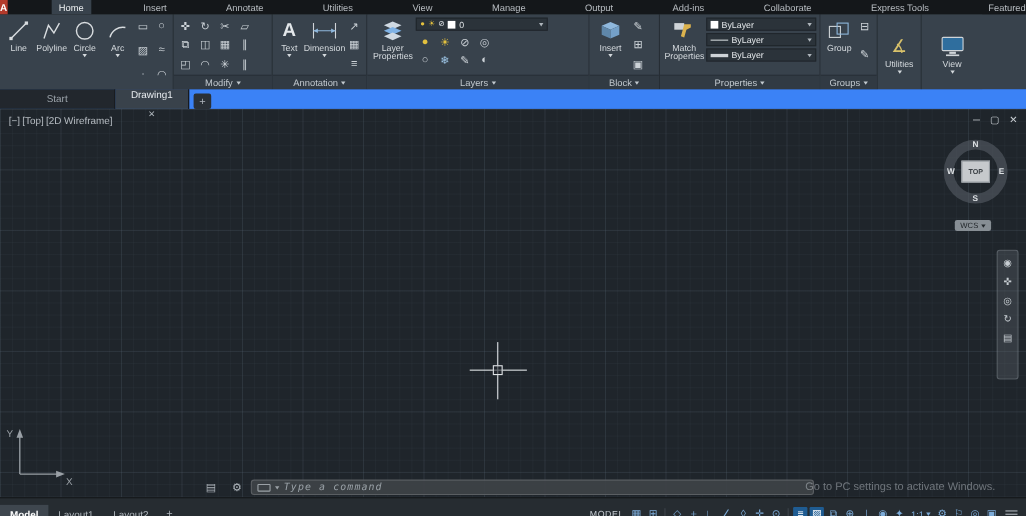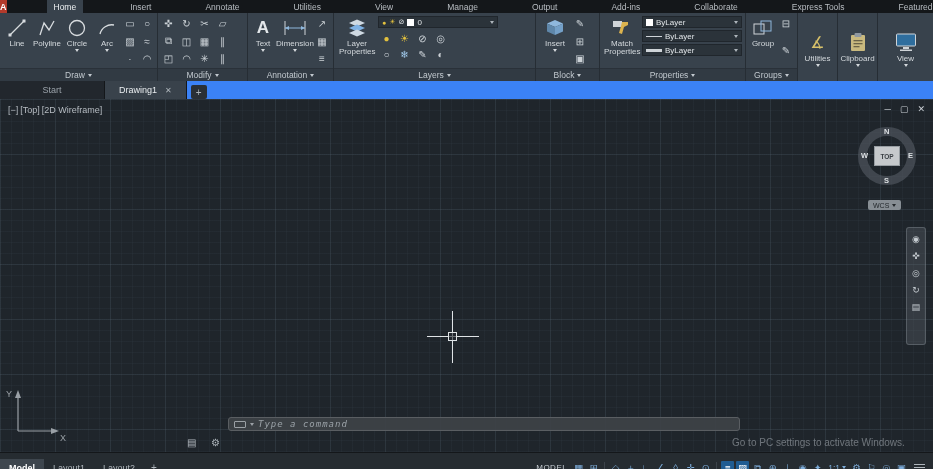--- a/index.html
+++ b/index.html
@@ -38,21 +38,21 @@
   .ldd .mini{font-size:7px;}
   .swatch{width:7px;height:7px;background:#fff;flex:0 0 auto;}
   .dd .cv,.ldd .cv{margin-left:auto;color:#aeb5bb;}
   .lt{width:16px;height:1px;background:#cfd4d8;flex:0 0 auto;}
   .lw{width:16px;height:3px;background:#cfd4d8;flex:0 0 auto;}
   .bigonly{justify-content:center;align-items:center;}
 
   
   .filetabs{position:absolute;top:81px;left:0;width:933px;height:18px;background:#3b82f6;display:flex;align-items:flex-end;z-index:3;}
   .ftab{height:18px;display:flex;align-items:center;padding:0 14px;font-size:9px;color:#9aa2a9;background:#22272d;border-right:1px solid #14171a;gap:8px;}
-  .ftab.active{background:#39424b;color:#e8ecef;}
+  .ftab.active{background:#39424b;color:#e8ecef;flex-direction:column;}
   .ftab .x{font-size:8px;color:#aeb5bb;}
   .fplus{width:16px;height:14px;margin-left:4px;background:#2a3036;color:#aeb5bb;font-size:10px;display:flex;align-items:center;justify-content:center;border-radius:2px;}
 
   
   .canvas{position:absolute;top:99px;left:0;width:933px;height:353px;background-color:#1f252b;
     background-image:
       linear-gradient(rgba(130,150,170,0.10) 1px,transparent 1px),
       linear-gradient(90deg,rgba(130,150,170,0.10) 1px,transparent 1px),
       linear-gradient(rgba(120,140,160,0.055) 1px,transparent 1px),
       linear-gradient(90deg,rgba(120,140,160,0.055) 1px,transparent 1px);
@@ -73,21 +73,21 @@
 
   .crosshair{position:absolute;left:427px;top:212px;width:52px;height:52px;pointer-events:none;}
   .ch-h{position:absolute;left:0;top:25px;width:52px;height:1px;background:#dfe3e6;}
   .ch-v{position:absolute;left:25px;top:0;width:1px;height:52px;background:#dfe3e6;}
   .ch-box{position:absolute;left:21px;top:21px;width:9px;height:9px;border:1px solid #dfe3e6;background:rgba(31,37,43,0.6);}
 
   .ucs{position:absolute;left:4px;top:286px;}
 
   .dockicon{position:absolute;top:338px;font-size:10px;color:#aeb5bb;}
   .di1{left:187px;} .di2{left:211px;}
-  .cmdbar{position:absolute;left:228px;top:318px;width:512px;height:14px;background:rgba(62,66,70,0.92);border:1px solid #5a5e62;border-radius:3px;display:flex;align-items:center;gap:4px;padding:0 5px;}
+  .cmdbar{position:absolute;left:228px;top:337px;width:512px;height:14px;background:rgba(62,66,70,0.92);border:1px solid #5a5e62;border-radius:3px;display:flex;align-items:center;gap:4px;padding:0 5px;}
   .kbd{width:12px;height:7px;border:1px solid #9ba1a6;border-radius:1px;flex:0 0 auto;}
   .cmdbar .cv{color:#9ba1a6;}
   .cmdtext{font-family:"DejaVu Sans Mono",monospace;font-style:italic;font-size:9px;color:#9aa1a7;letter-spacing:1px;}
 
   .wm1{position:absolute;left:732px;top:314px;font-size:16.5px;color:rgba(196,202,208,0.50);pointer-events:none;}
   .wm2{position:absolute;left:732px;top:338px;font-size:10px;color:rgba(196,202,208,0.48);pointer-events:none;}
 
   
   .statusbar{position:absolute;left:0;top:452px;width:933px;height:30px;background:#262c31;border-top:1px solid #14171a;display:flex;align-items:center;z-index:5;}
   .sbtab{height:17px;display:flex;align-items:center;padding:0 9px;font-size:9px;color:#aeb5bb;}
@@ -170,24 +170,20 @@
         </div>
         <div class="sgrid c2">
           <span class="sicon">▭</span>
           <span class="sicon">○</span>
           <span class="sicon">▨</span>
           <span class="sicon">≈</span>
           <span class="sicon">∙</span>
           <span class="sicon">◠</span>
         </div>
       </div>
-      <div class="ptitle">
-          <span>Draw</span>
-          <span class="cv"></span>
-        </div>
     </div>
 
     <div class="panel" style="width:90px">
       <div class="pbody">
         <div class="sgrid c4">
           <span class="sicon">✜</span>
           <span class="sicon">↻</span>
           <span class="sicon">✂</span>
           <span class="sicon">▱</span>
           <span class="sicon">⧉</span>
@@ -362,37 +358,20 @@
     <div class="panel" style="width:40px">
       <div class="pbody bigonly">
         <div class="tbig" style="width:38px">
           <span class="ticon gold">∡</span>
           <span class="tlabel">Utilities</span>
           <span class="cv"></span>
         </div>
       </div>
     </div>
 
-    <div class="panel" style="width:40px">
-      <div class="pbody bigonly">
-        <div class="tbig" style="width:38px">
-          <span class="ticon">
-              <svg width="18" height="21">
-                <rect x="2" y="3" width="14" height="16" rx="1" fill="#c9b97e"></rect>
-                <rect x="5.5" y="1" width="7" height="4" rx="1" fill="#8f98a0"></rect>
-                <rect x="4.5" y="8" width="9" height="1.3" fill="#6b6347"></rect>
-                <rect x="4.5" y="11" width="9" height="1.3" fill="#6b6347"></rect>
-                <rect x="4.5" y="14" width="6" height="1.3" fill="#6b6347"></rect>
-              </svg>
-            </span>
-          <span class="tlabel">Clipboard</span>
-          <span class="cv"></span>
-        </div>
-      </div>
-    </div>
 
     <div class="panel" style="width:55px;border-right:none">
       <div class="pbody bigonly">
         <div class="tbig" style="width:40px">
           <span class="ticon">
               <svg width="22" height="20">
                 <rect x="1.5" y="2" width="19" height="12" rx="1" fill="#2f6e9e" stroke="#cfd4d8"></rect>
                 <rect x="8" y="15" width="6" height="2" fill="#cfd4d8"></rect>
                 <rect x="5" y="17.5" width="12" height="1.5" fill="#cfd4d8"></rect>
               </svg>

